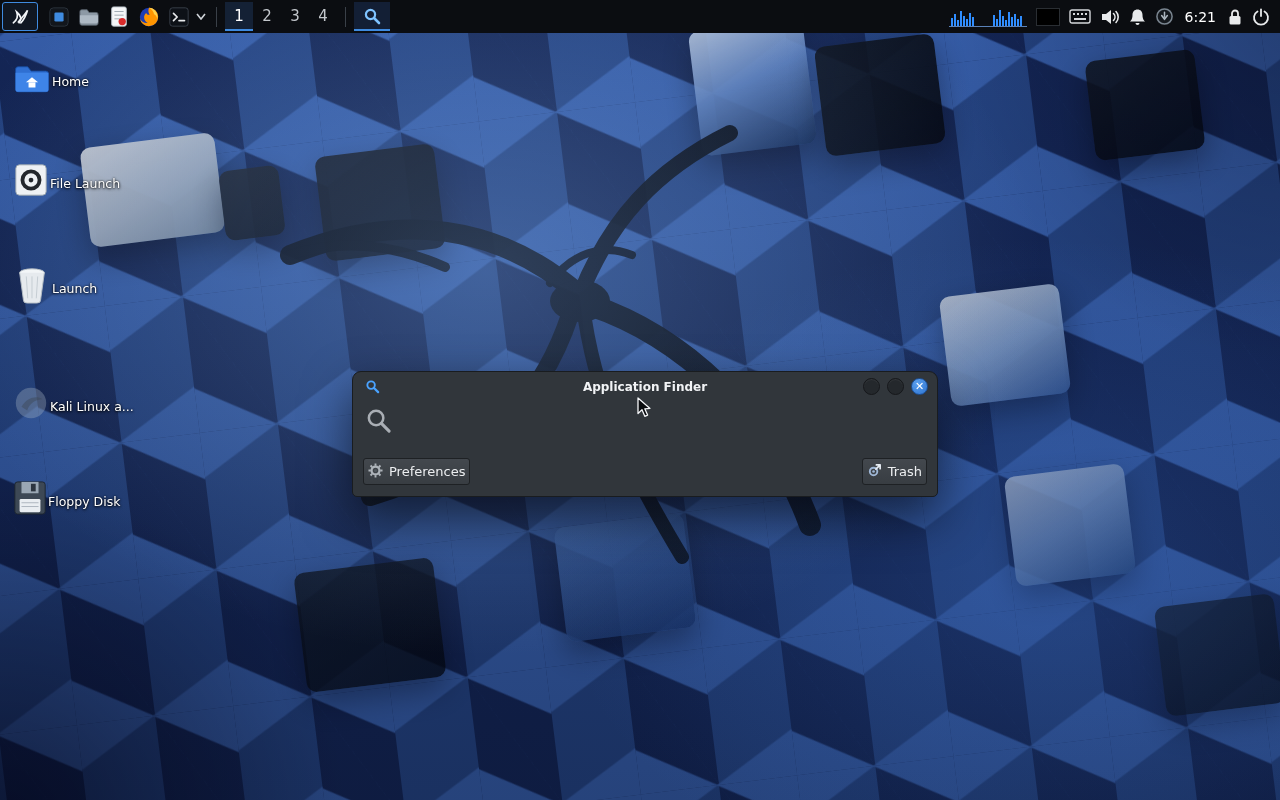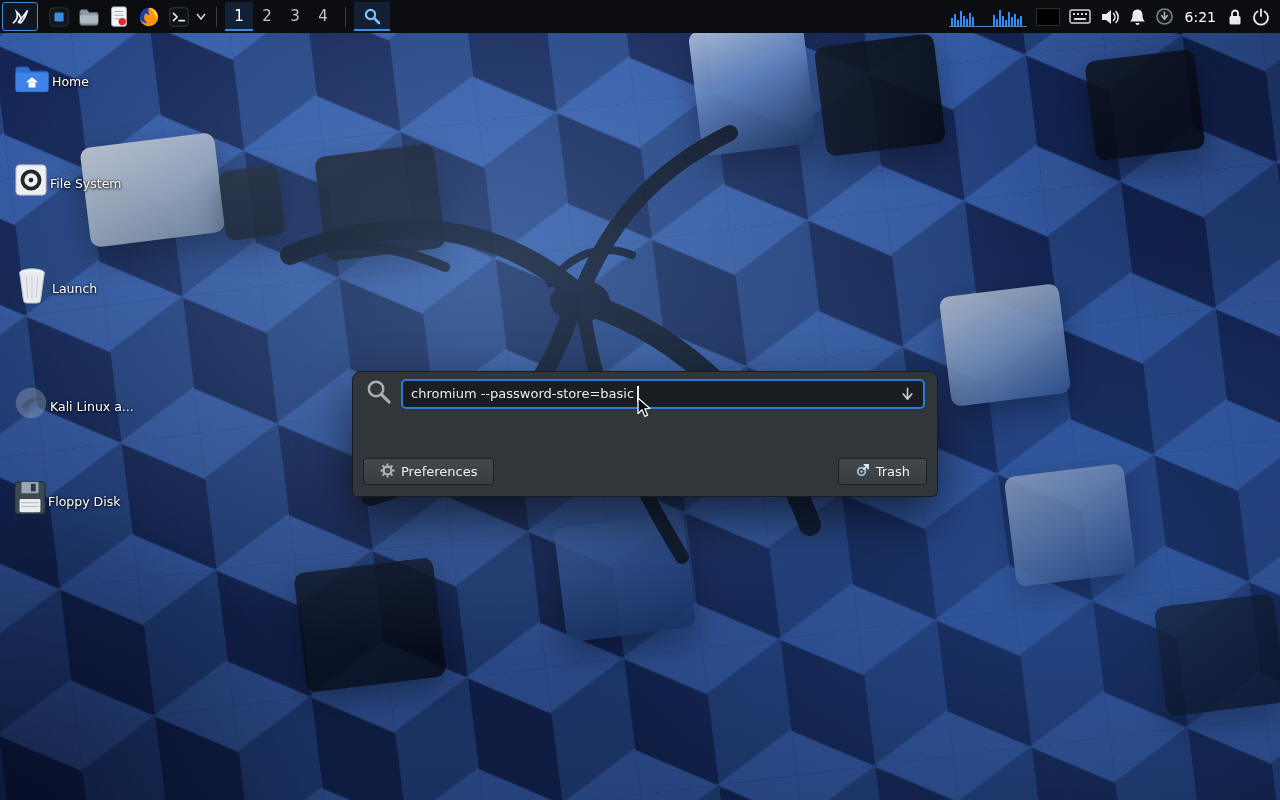--- a/index.html
+++ b/index.html
@@ -74,21 +74,21 @@
   .wc.close { background:radial-gradient(circle at 35% 30%, #5aa0ef, #2e73cf); border:1px solid #1c4f96;
               display:flex; align-items:center; justify-content:center; color:#fff; font-size:11px;
               font-weight:bold; line-height:1; }
   .search-row { display:flex; align-items:center; padding:6px 12px 0 12px; gap:9px; }
   .input { flex:1; height:30px; background:#1a1e22; border:2px solid #2b7cd9; border-radius:5px;
            display:flex; align-items:center; padding:0 8px; color:#e8eaed; font-size:13px; }
   .caret { width:1.5px; height:16px; background:#e8eaec; margin-left:3px; animation:blink 1.1s steps(1) infinite; }
   @keyframes blink { 50% { opacity:0; } }
   .input-arrow { margin-left:auto; display:flex; align-items:center; }
   .btn-row { position:absolute; left:10px; right:10px; bottom:11px; display:flex; justify-content:space-between; }
-  .btn { height:27px; display:flex; align-items:center; gap:6px; padding:0 16px;
+  .btn { height:27px; display:flex; align-items:center; gap:6px; padding:0 4px;
          background:linear-gradient(#43484e,#383d42); border:1px solid #1e2124; border-radius:3px;
          color:#eceef0; font-size:13px; }
 
   
   .cursor { position:absolute; left:637px; top:397px; z-index:90; }
 </style>
 </head>
 <body>
 
 <div class="wallpaper">
@@ -137,21 +137,21 @@
 </div>
 
 <div class="dicon" style="top:160px">
   <div class="dicon-img">
     <svg width="38" height="38" viewBox="0 0 40 40">
       <rect x="4" y="4" width="32" height="32" rx="4" fill="#eef1f4" stroke="#9aa4ad"></rect>
       <circle cx="20" cy="20" r="9" fill="none" stroke="#23272c" stroke-width="4"></circle>
       <circle cx="20" cy="20" r="2.5" fill="#23272c"></circle>
     </svg>
   </div>
-  <div class="dicon-label">File System</div>
+  <div class="dicon-label">File Launch</div>
 </div>
 
 <div class="dicon" style="top:265px">
   <div class="dicon-img">
     <svg width="36" height="38" viewBox="0 0 36 40">
       <ellipse cx="18" cy="7" rx="13" ry="4" fill="#f2f5f7" stroke="#b4bdc4"></ellipse>
       <path d="M5 7 L9 36 q0 3 4 3 l10 0 q4 0 4-3 L31 7" fill="#e6eaee" stroke="#b4bdc4"></path>
       <path d="M12 11 l1.5 23 M18 11 l0 23 M24 11 l-1.5 23" stroke="#c3cbd2" fill="none"></path>
     </svg>
   </div>
@@ -175,37 +175,42 @@
       <rect x="10" y="3" width="18" height="12" fill="#9aa7b4"></rect>
       <rect x="20" y="5" width="5" height="8" fill="#2c3540"></rect>
       <rect x="8" y="21" width="22" height="14" rx="1.5" fill="#e9edf1"></rect>
       <path d="M10 25 h18 M10 29 h18" stroke="#aab3bc" fill="none"></path>
     </svg>
   </div>
   <div class="dicon-label">Floppy Disk</div>
 </div>
 
 <div class="finder">
+  <div class="titlebar">
+    <span class="title-icon">
+      <svg width="15" height="15" viewBox="0 0 16 16">
+        <circle cx="6.5" cy="6.5" r="4" fill="none" stroke="#4aa3ff" stroke-width="2"></circle>
+        <path d="M9.6 9.6 L14 14" stroke="#4aa3ff" stroke-width="2.4" stroke-linecap="round"></path>
+      </svg>
+    </span>
+    <span class="title">Application Finder</span>
+    <span class="win-controls">
+      <span class="wc"></span>
+      <span class="wc"></span>
+      <span class="wc close">✕</span>
+    </span>
+  </div>
 
   <div class="search-row">
     <span>
       <svg width="27" height="27" viewBox="0 0 28 28">
         <circle cx="11.5" cy="11.5" r="7.5" fill="none" stroke="#a9aeb4" stroke-width="2.6"></circle>
         <path d="M17 17 L25 25" stroke="#a9aeb4" stroke-width="3.2" stroke-linecap="round"></path>
       </svg>
     </span>
-    <div class="input">
-      <span>chromium --password-store=basic</span>
-      <span class="caret"></span>
-      <span class="input-arrow">
-        <svg width="15" height="16" viewBox="0 0 16 16">
-          <path d="M8 2 v9 M3.5 8 L8 13.5 L12.5 8" fill="none" stroke="#c3c8cd" stroke-width="1.8" stroke-linecap="round" stroke-linejoin="round"></path>
-        </svg>
-      </span>
-    </div>
   </div>
 
   <div class="btn-row">
     <div class="btn">
       <span>
         <svg width="15" height="15" viewBox="0 0 16 16">
           <circle cx="8" cy="8" r="4.2" fill="none" stroke="#aeb4ba" stroke-width="2.4"></circle>
           <g stroke="#aeb4ba" stroke-width="2">
             <path d="M8 0.5 V3 M8 13 V15.5 M0.5 8 H3 M13 8 H15.5 M2.7 2.7 L4.5 4.5 M11.5 11.5 L13.3 13.3 M13.3 2.7 L11.5 4.5 M4.5 11.5 L2.7 13.3"></path>
           </g>

